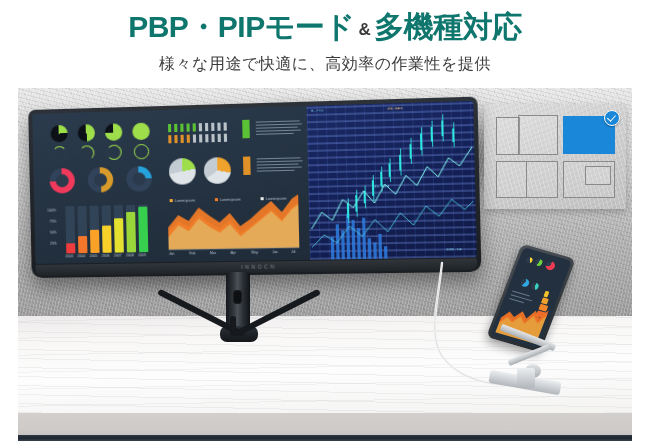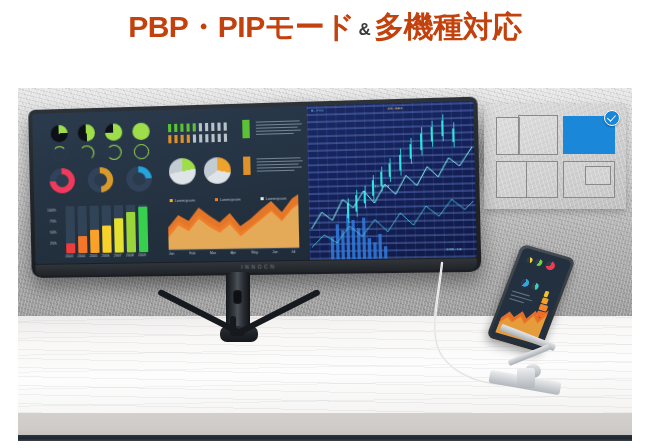--- a/index.html
+++ b/index.html
@@ -8,21 +8,21 @@
     font-family:"Liberation Sans","DejaVu Sans",sans-serif;
   }
   .page{position:relative;width:650px;height:448px;background:#fff;}
 
   
   .headline{
     position:absolute;left:0;top:8px;width:650px;text-align:center;
     font-size:30px;font-weight:bold;letter-spacing:-0.5px;white-space:nowrap;
     line-height:38px;
   }
-  .hl-blue{color:#c2410c;}
+  .hl-blue{color:#0f766e;}
   .hl-amp{color:#3a3a3a;font-size:17px;font-weight:bold;vertical-align:2px;padding:0 4px;}
   .subline{
     position:absolute;left:0;top:52px;width:650px;text-align:center;
     font-size:16px;color:#3c3c3c;letter-spacing:0.5px;line-height:24px;
   }
 
   
   .photo{
     position:absolute;left:18px;top:88px;width:614px;height:353px;
     overflow:hidden;background:#bdbdbd;
@@ -189,20 +189,21 @@
   }
 </style>
 </head>
 <body>
 
 <div class="page">
 
   <div class="headline">
     <span class="hl-blue">PBP・PIPモード</span><span class="hl-amp">&amp;</span><span class="hl-blue">多機種対応</span>
   </div>
+  <div class="subline">様々な用途で快適に、高効率の作業性を提供</div>
 
   <div class="photo">
 
     <div class="wall">
       <div class="wall-grain"></div>
     </div>
     <div class="desk">
       <div class="desk-grain"></div>
     </div>
     <div class="desk-edge"></div>

